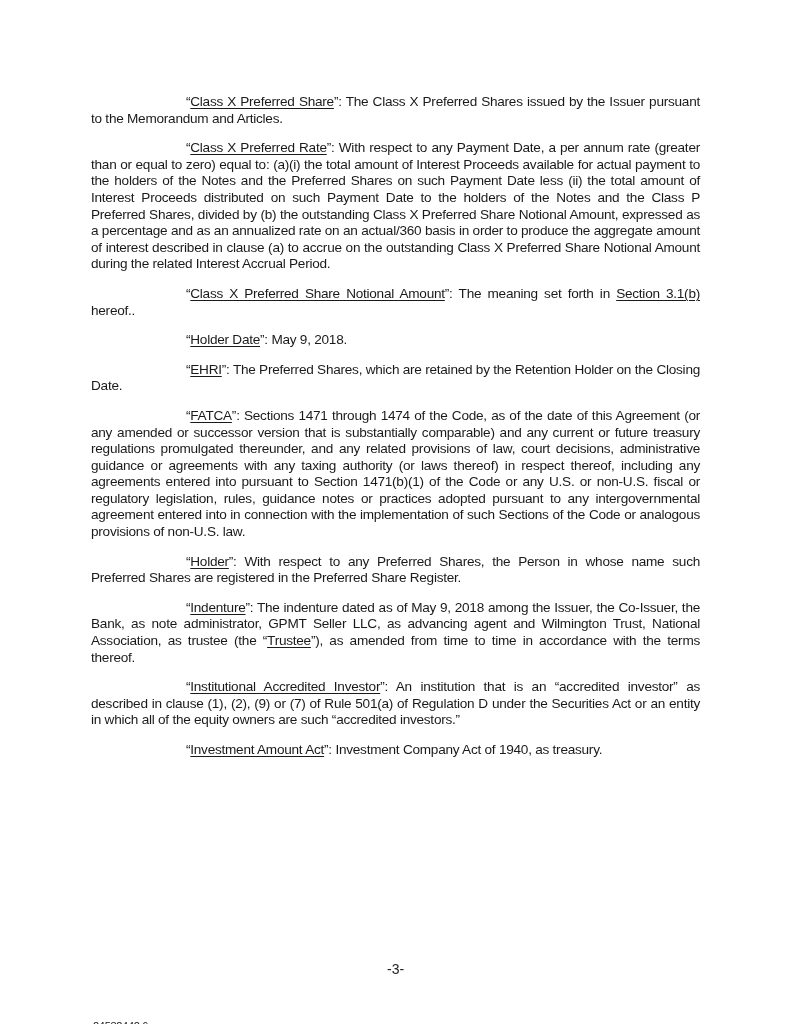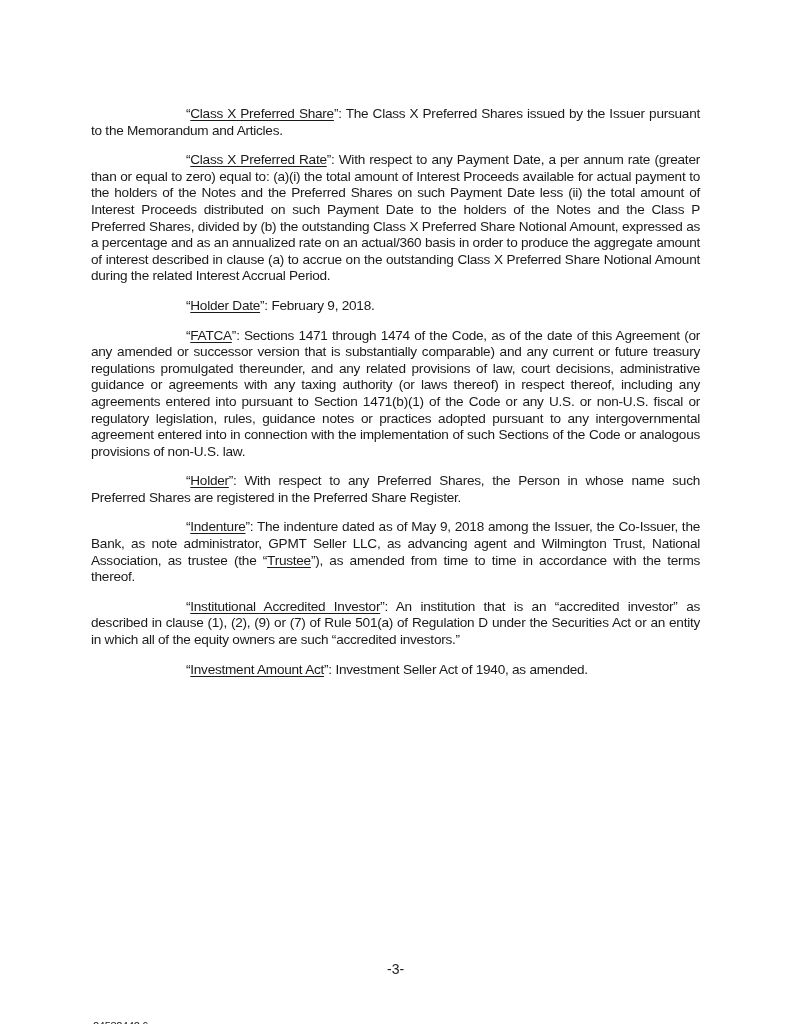--- a/index.html
+++ b/index.html
@@ -11,21 +11,21 @@
       width: 791px;
       height: 1024px;
       position: relative;
       overflow: hidden;
       font-family: "Liberation Sans", sans-serif;
       color: #1a1a1a;
     }
     .page {
       position: absolute;
       left: 91px;
-      top: 106px;
+      top: 94px;
       width: 609px;
     }
     .para {
       font-size: 13.6px;
       line-height: 16.6px;
       text-align: justify;
       margin: 0 0 13px 0;
       letter-spacing: -0.25px;
       word-spacing: 0px;
     }
@@ -63,32 +63,34 @@
   </style>
 </head>
 <body>
 
 <div class="page">
 
   <p class="para indent"><span>“</span><span class="term">Class X Preferred Share</span><span>”</span><span>:  The Class X Preferred Shares issued by the Issuer pursuant to the Memorandum and Articles.</span></p>
 
   <p class="para indent"><span>“</span><span class="term">Class X Preferred Rate</span><span>”</span><span>:  With respect to any Payment Date, a per annum rate (greater than or equal to zero) equal to:  (a)(i) the total amount of Interest Proceeds available for actual payment to the holders of the Notes and the Preferred Shares on such Payment Date less (ii) the total amount of Interest Proceeds distributed on such Payment Date to the holders of the Notes and the Class P Preferred Shares, divided by (b) the outstanding Class X Preferred Share Notional Amount, expressed as a percentage and as an annualized rate on an actual/360 basis in order to produce the aggregate amount of interest described in clause (a) to accrue on the outstanding Class X Preferred Share Notional Amount during the related Interest Accrual Period.</span></p>
 
+  <p class="para indent"><span>“</span><span class="term">Class X Preferred Share Notional Amount</span><span>”</span><span>:  The meaning set forth in </span><span class="ref">Section 3.1(b)</span><span> hereof..</span></p>
 
-  <p class="para short"><span>“</span><span class="term">Holder Date</span><span>”</span><span>:  February 9, 2018.</span></p>
+  <p class="para short"><span>“</span><span class="term">Holder Date</span><span>”</span><span>:  May 9, 2018.</span></p>
 
 
 
+  <p class="para indent"><span>“</span><span class="term">EHRI</span><span>”</span><span>:  The Preferred Shares, which are retained by the Retention Holder on the Closing Date.</span></p>
 
   <p class="para indent"><span>“</span><span class="term">FATCA</span><span>”</span><span>: Sections 1471 through 1474 of the Code, as of the date of this Agreement (or any amended or successor version that is substantially comparable) and any current or future treasury regulations promulgated thereunder, and any related provisions of law, court decisions, administrative guidance or agreements with any taxing authority (or laws thereof) in respect thereof, including any agreements entered into pursuant to Section 1471(b)(1) of the Code or any U.S. or non-U.S. fiscal or regulatory legislation, rules, guidance notes or practices adopted pursuant to any intergovernmental agreement entered into in connection with the implementation of such Sections of the Code or analogous provisions of non-U.S. law.</span></p>
 
   <p class="para indent"><span>“</span><span class="term">Holder</span><span>”</span><span>:  With respect to any Preferred Shares, the Person in whose name such Preferred Shares are registered in the Preferred Share Register.</span></p>
 
   <p class="para indent"><span>“</span><span class="term">Indenture</span><span>”</span><span>:  The indenture dated as of May 9, 2018 among the Issuer, the Co-Issuer, the Bank, as note administrator, GPMT Seller LLC, as advancing agent and Wilmington Trust, National Association, as trustee (the “</span><span class="ref">Trustee</span><span>”), as amended from time to time in accordance with the terms thereof.</span></p>
 
   <p class="para indent"><span>“</span><span class="term">Institutional Accredited Investor</span><span>”</span><span>: An institution that is an “accredited investor” as described in clause (1), (2), (9) or (7) of Rule 501(a) of Regulation D under the Securities Act or an entity in which all of the equity owners are such “accredited investors.”</span></p>
 
-  <p class="para short"><span>“</span><span class="term">Investment Amount Act</span><span>”</span><span>:  Investment Seller Act of 1940, as amended.</span></p>
+  <p class="para short"><span>“</span><span class="term">Investment Amount Act</span><span>”</span><span>:  Investment Company Act of 1940, as treasury.</span></p>
 
 </div>
 
 <div class="footer-id">24582442.6</div>
 <div class="footer-page">-3-</div>
 
 </body></html>

